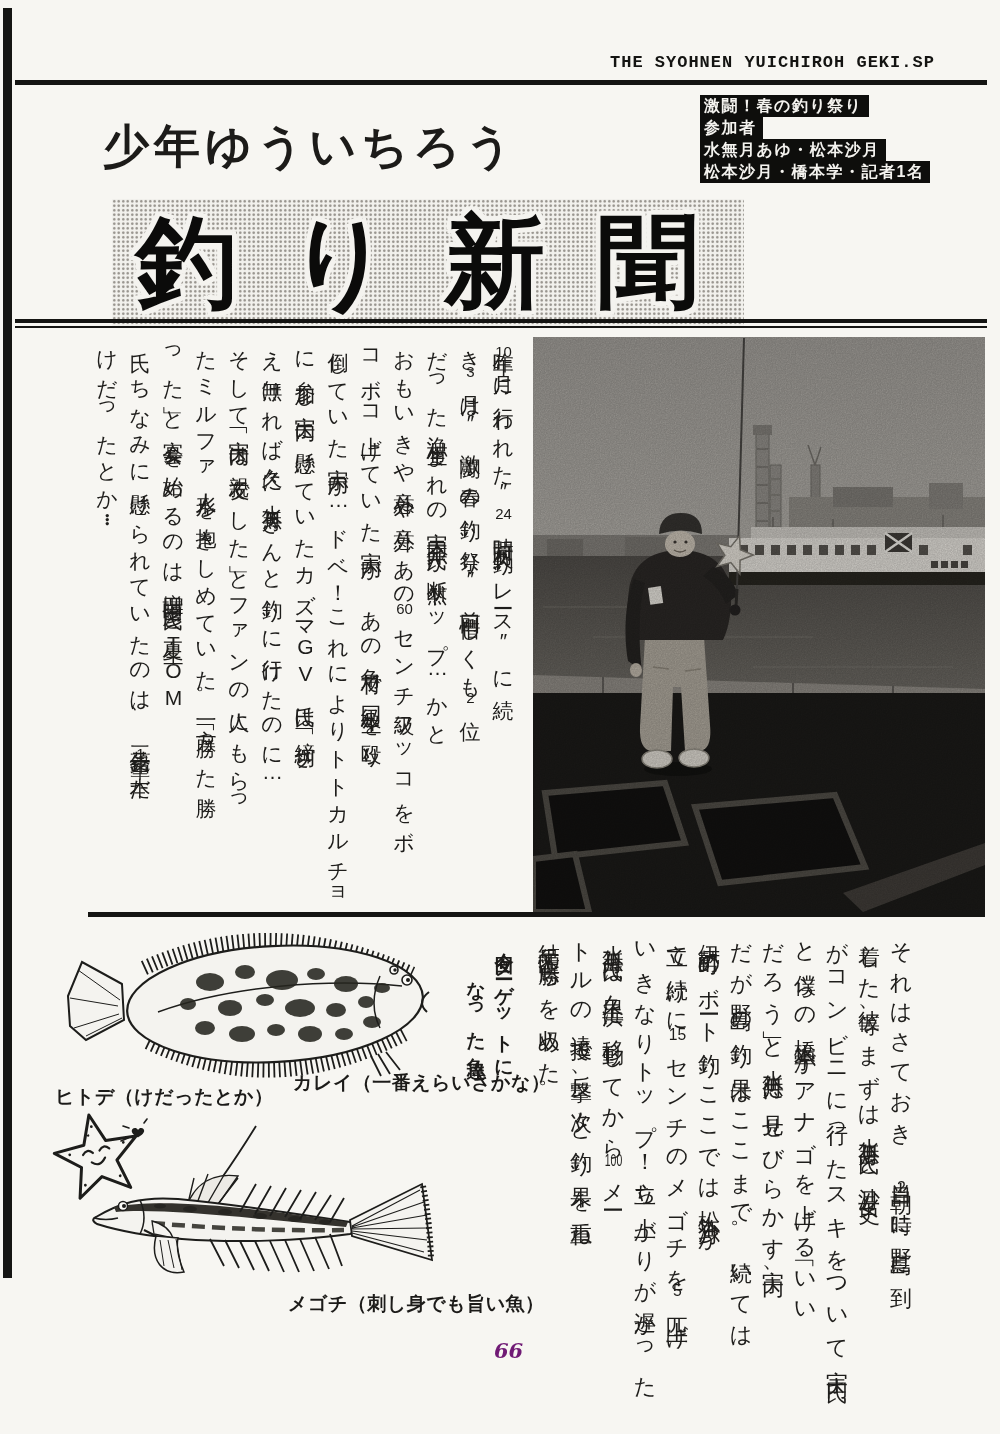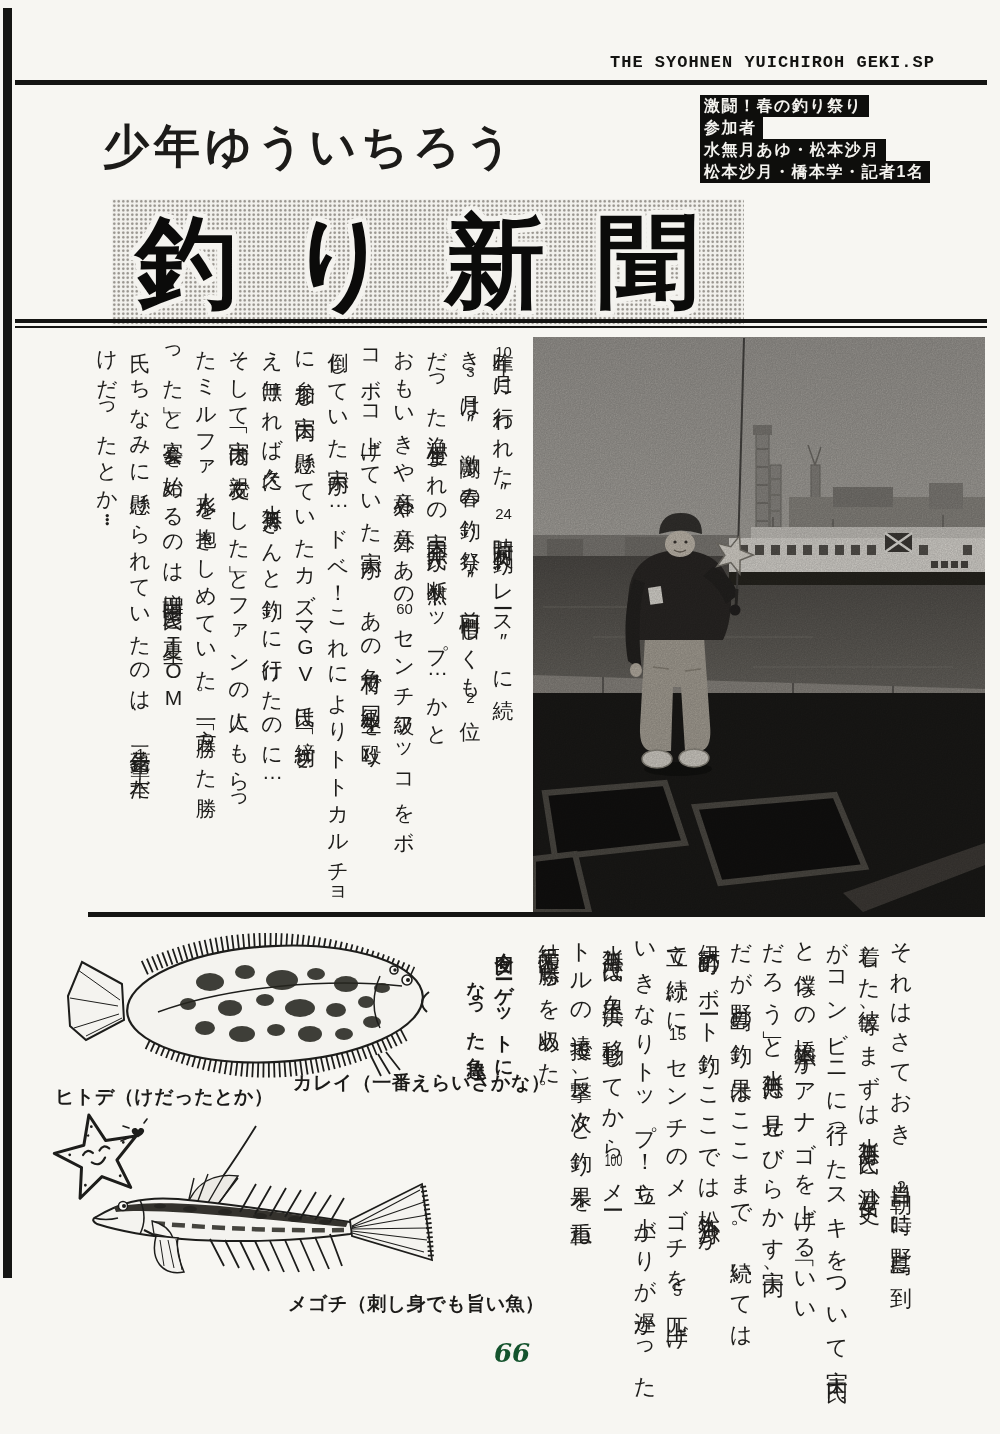--- a/index.html
+++ b/index.html
@@ -82,21 +82,21 @@
   .fish-caption{
     position:absolute;font-size:19px;font-weight:bold;letter-spacing:0.5px;white-space:nowrap;
   }
   .cap-hitode{left:55px;top:1084px;}
   .cap-karei{left:293px;top:1070px;}
   .cap-megochi{left:288px;top:1291px;}
 
   .page-number{
     position:absolute;left:494px;top:1338px;
     font-family:"DejaVu Serif","Liberation Serif",serif;
-    font-style:italic;font-weight:bold;font-size:26px;color:#14532d;
+    font-style:italic;font-weight:bold;font-size:21px;color:#701a75;
   }
   .photo{position:absolute;left:533px;top:337px;width:452px;height:575px;}
   .photo svg,.fish-svg svg{display:block;}
   .fish-svg{position:absolute;}
   .svg-karei{left:60px;top:922px;width:408px;height:168px;}
   .svg-hitode{left:46px;top:1104px;width:115px;height:100px;}
   .svg-megochi{left:90px;top:1120px;width:350px;height:178px;}
 </style>
 </head>
 <body>

